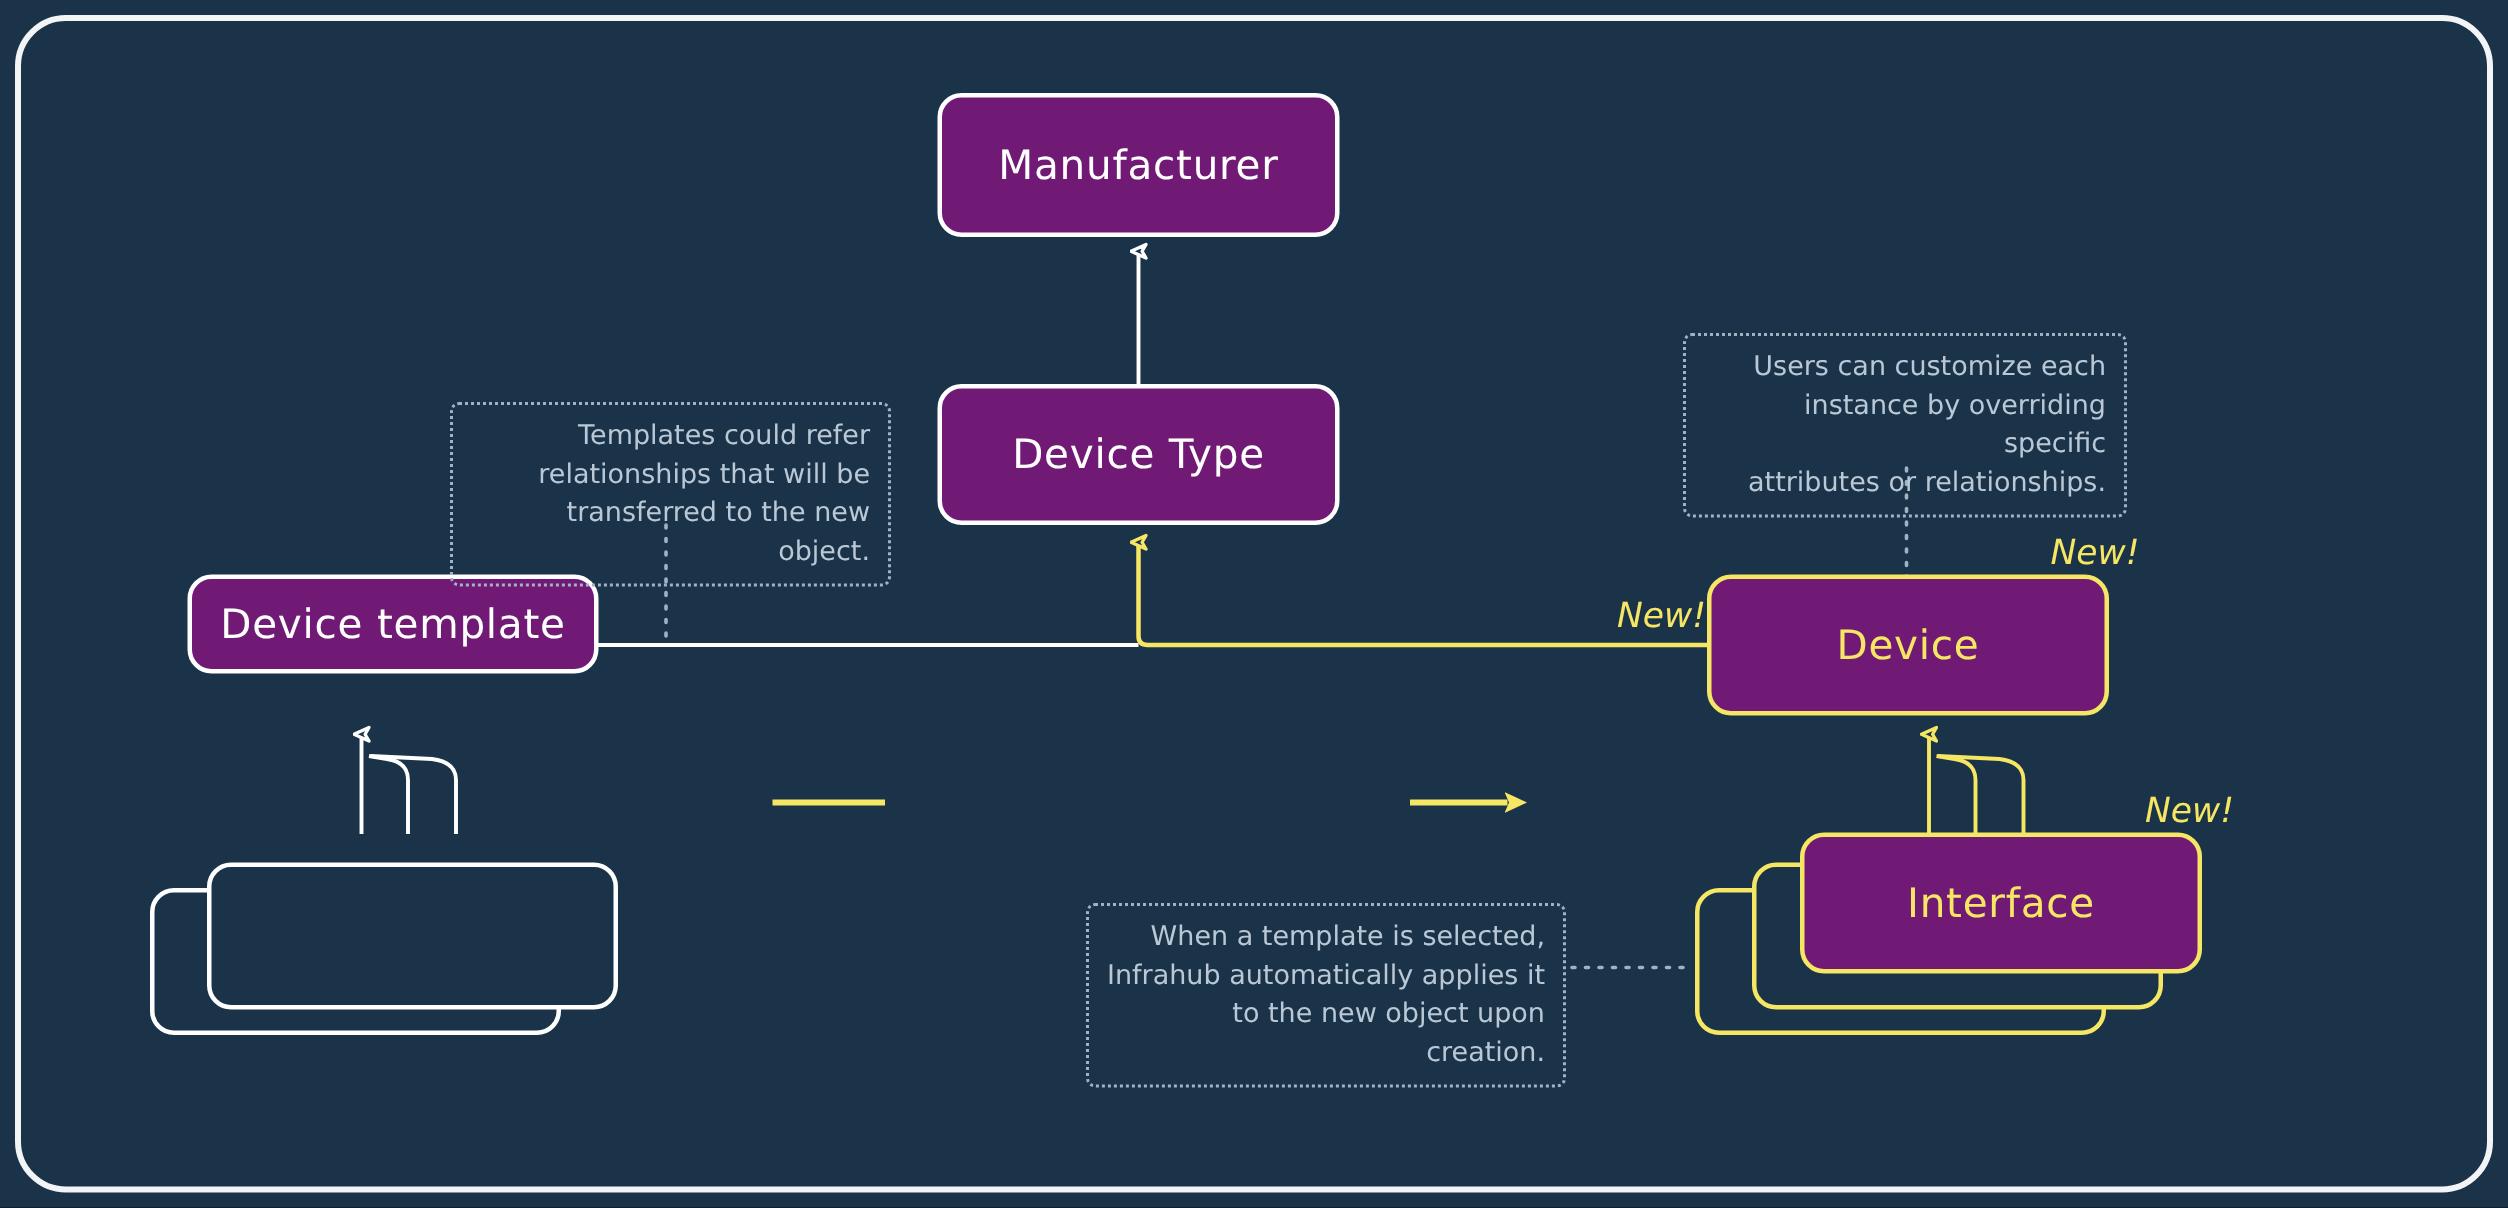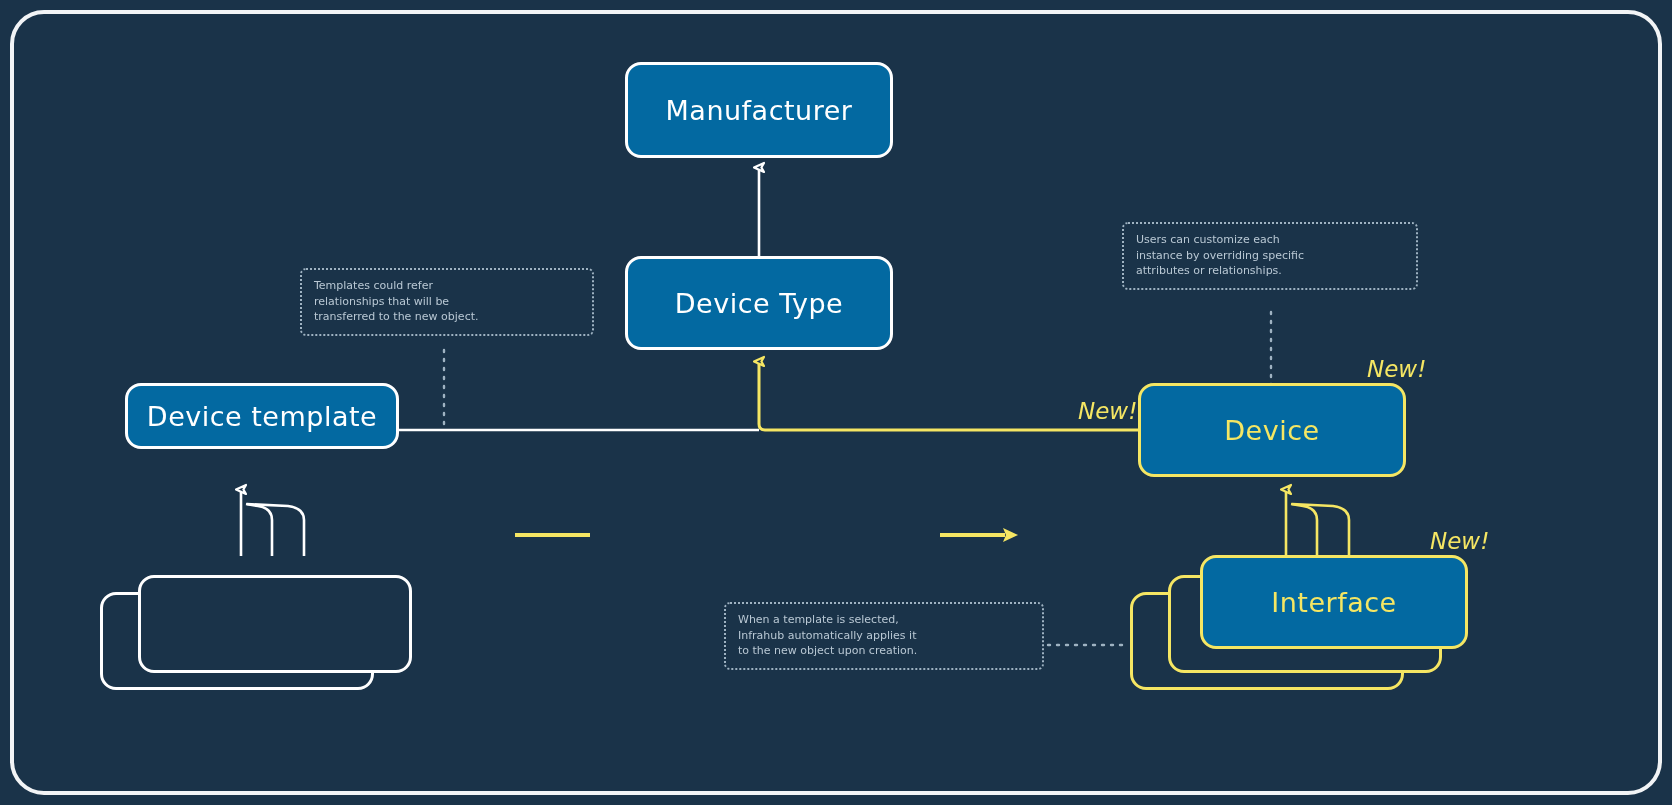--- a/index.html
+++ b/index.html
@@ -33,21 +33,21 @@
     left: 0; top: 0;
     width: 1672px;
     height: 805px;
     pointer-events: none;
   }
   .node {
     position: absolute;
     box-sizing: border-box;
     border: 3px solid #ffffff;
     border-radius: 16px;
-    background: #0369a1;
+    background: #701a75;
     display: flex;
     align-items: center;
     justify-content: center;
     color: #ffffff;
     font-size: 27px;
     letter-spacing: 0.5px;
     font-family: "DejaVu Sans", "Liberation Sans", sans-serif;
   }
   .node.accent {
     border-color: #f5e663;
@@ -62,25 +62,26 @@
   }
   .stack-card.accent { border-color: #f5e663; }
 
   .note {
     position: absolute;
     box-sizing: border-box;
     border: 2px dotted #9fb3c2;
     border-radius: 6px;
     background: transparent;
     color: #b9c8d4;
-    font-size: 11px;
+    font-size: 18px;
     line-height: 1.42;
     padding: 8px 12px 9px 12px;
     font-family: "DejaVu Sans", "Liberation Sans", sans-serif;
     white-space: pre-line;
+    text-align: right;
   }
   .edge-label {
     position: absolute;
     color: #f5e663;
     font-size: 23px;
     font-style: italic;
     font-family: "DejaVu Sans", "Liberation Sans", sans-serif;
     white-space: nowrap;
   }
   .flow-label {

